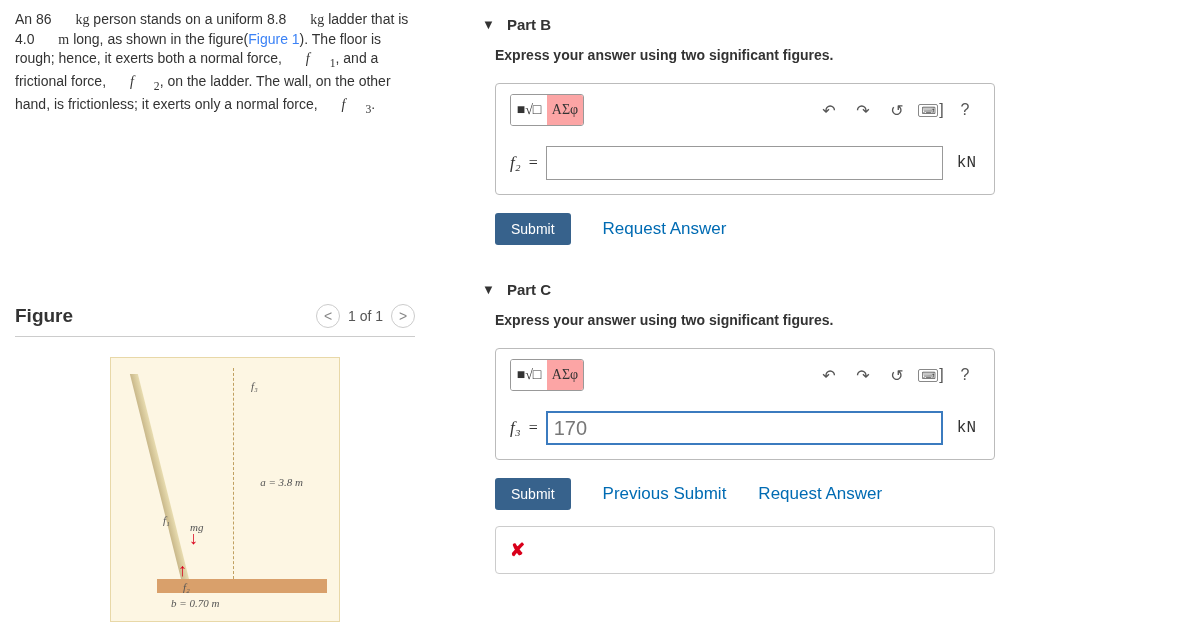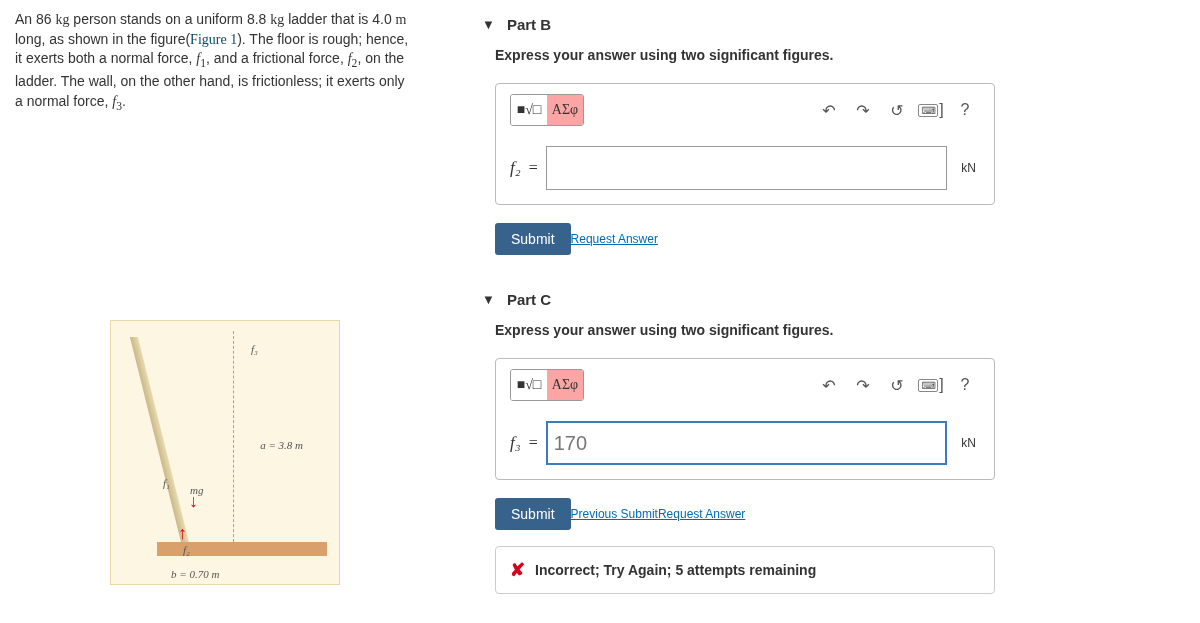--- a/index.html
+++ b/index.html
@@ -1,22 +1,22 @@
 <!DOCTYPE html>
 <html><head>
 <meta charset="utf-8">
 <style>
 * { box-sizing: border-box; margin: 0; padding: 0; }
 body { font-family: Arial, Helvetica, sans-serif; font-size: 14px; color: #333; background: #fff; width: 1200px; }
 .container { display: flex; }
 .left-col { width: 430px; padding: 10px 15px; }
 .right-col { flex: 1; padding: 10px; }
 .problem-text { line-height: 1.4; font-size: 14px; }
-.problem-text .link { color: #0c4a6e; font-family: Liberation Serif, serif; }
-.serif { font-family: "Times New Roman", serif; }
+.problem-text .link { color: #3b82f6; }
+.serif { font-family: "Times New Roman", serif; margin-left: 20px; }
 .figure-section { margin-top: 185px; }
 .figure-header { display: flex; align-items: center; justify-content: space-between; border-bottom: 1px solid #ccc; padding-bottom: 8px; }
 .figure-title { font-size: 19px; font-weight: bold; }
 .figure-nav { display: flex; align-items: center; gap: 8px; font-size: 14px; color: #555; }
 .nav-btn { width: 24px; height: 24px; border: 1px solid #ccc; border-radius: 50%; display: flex; align-items: center; justify-content: center; background: #fff; cursor: pointer; color: #888;}
 .figure-body { padding: 20px 0 0 95px; }
 .figure-img { width: 230px; height: 265px; background: linear-gradient(#fdf6e3, #fdf6e3); border:1px solid #e8d8a8; position: relative; font-family:"Times New Roman",serif; font-size:11px; font-style:italic; color:#555;}
 .part-block { margin-bottom: 30px; }
 .part-header { display: flex; align-items: center; gap: 12px; padding: 6px 0 14px 42px; font-weight: bold; font-size: 15px; }
 .chev { color: #333; font-size: 13px;}
@@ -26,52 +26,60 @@
 .toolbar { display: flex; align-items: center; padding: 10px 14px; gap: 4px; }
 .tb-group-left { display:flex; border:1px solid #999; border-radius:3px; overflow:hidden;}
 .tb-btn { width: 36px; height: 30px; display: flex; align-items: center; justify-content: center; background: #fff; cursor: pointer; font-size:14px; color:#333;}
 .tb-btn.template { font-family:"Times New Roman",serif; }
 .tb-btn.greek { background:#fca5a5; font-family:"Times New Roman",serif;}
 .tb-spacer { flex:1;}
 .tb-icon { width:30px; height:28px; display:flex; align-items:center; justify-content:center; cursor:pointer; color:#555; font-size:16px;}
 .input-row { display: flex; align-items: center; padding: 10px 14px 14px 14px; gap: 8px; }
 .var-label { font-family: "Times New Roman", serif; font-style: italic; font-size: 17px; }
 .eq { font-family: "Times New Roman", serif; font-size: 16px; }
-.answer-input { flex: 1; height: 44px; border: 1px solid #999; padding: 0 6px; font-size: 20px; color:#777; font-family:inherit;}
+.answer-input { flex: 1; height: 34px; border: 1px solid #999; padding: 0 6px; font-size: 20px; color:#777; font-family:inherit;}
 .answer-input.focused { border:2px solid #3b7bbf;}
-.unit { font-family: Liberation Sans, sans-serif; font-size: 12px; margin-left:6px; margin-right:4px;}
-.action-row { display: flex; align-items: center; gap: 0; }
+.unit { font-family: Liberation Mono, monospace; font-size: 16px; margin-left:6px; margin-right:4px;}
+.action-row { display: flex; align-items: center; gap: 32px; }
 .submit-btn { background: #37628c; color: #fff; border: none; padding: 8px 16px; font-size: 14px; border-radius: 3px; cursor: pointer; }
-.link-btn { color: #006bb3; text-decoration: underline; cursor: pointer; font-size:12px;}
+.link-btn { color: #006bb3; cursor: pointer; font-size:17px;}
 .feedback { border: 1px solid #ccc; border-radius: 4px; padding: 12px 14px; margin-top: 16px; display: flex; align-items: center; gap: 10px; width:500px;}
 .x-icon { color: #d9001b; font-weight: bold; font-size: 18px; }
 .feedback-text { font-weight: bold; font-size:14px;}
 .kbd-icon { font-size:10px; border:1px solid #888; border-radius:2px; padding:0 2px; letter-spacing:-1px;}
 </style>
 </head>
 <body>
 
 <div class="container">
   <div class="left-col">
     <div class="problem-text">
       <span>An 86 </span><span class="serif">kg</span><span> person stands on a uniform 8.8 </span><span class="serif">kg</span><span> ladder that is 4.0 </span><span class="serif">m</span><span> long, as shown in the figure(</span><span class="link">Figure 1</span><span>). The floor is rough; hence, it exerts both a normal force, </span><span class="serif" style="font-style:italic">f</span><sub class="serif">1</sub><span>, and a frictional force, </span><span class="serif" style="font-style:italic">f</span><sub class="serif">2</sub><span>, on the ladder. The wall, on the other hand, is frictionless; it exerts only a normal force, </span><span class="serif" style="font-style:italic">f</span><sub class="serif">3</sub><span>.</span>
     </div>
 
     <div class="figure-section">
+      <div class="figure-header">
+        <div class="figure-title">Figure</div>
+        <div class="figure-nav">
+          <div class="nav-btn">&lt;</div>
+          <span>1 of 1</span>
+          <div class="nav-btn">&gt;</div>
+        </div>
+      </div>
       <div class="figure-body">
         <div class="figure-img">
           <div style="position:absolute; left:46px; top:10px; width:130px; height:225px;">
             <div style="position:absolute; left:0; bottom:0; width:170px; height:14px; background:#d9a06b;"></div>
             <div style="position:absolute; left:24px; bottom:14px; width:8px; height:205px; background:linear-gradient(90deg,#c9b88a,#e8dcb0); transform-origin:bottom left; transform:skewX(14deg);"></div>
             <div style="position:absolute; left:76px; top:0; bottom:14px; border-left:1px dashed #c0a060;"></div>
             <div style="position:absolute; left:21px; bottom:12px; color:#d9001b; font-size:18px;">↑</div>
             <div style="position:absolute; left:32px; bottom:44px; color:#d9001b; font-size:18px;">↓</div>
           </div>
           <span style="position:absolute; right:36px; top:118px;">a = 3.8 m</span>
-          <span style="position:absolute; left:60px; bottom:4px;text-align:center;">b = 0.70 m</span>
+          <span style="position:absolute; left:60px; bottom:12px;text-align:center;">b = 0.70 m</span>
           <span style="position:absolute; left:52px; bottom:95px;">f₁</span>
           <span style="position:absolute; left:72px; bottom:28px;">f₂</span>
           <span style="position:absolute; left:140px; top:22px;">f₃</span>
           <span style="position:absolute; left:79px; bottom:88px;">mg</span>
         </div>
       </div>
     </div>
   </div>
 
   <div class="right-col">
@@ -137,18 +145,17 @@
             <span class="unit">kN</span>
           </div>
         </div>
         <div class="action-row">
           <button class="submit-btn">Submit</button>
           <span class="link-btn">Previous Submit</span>
           <span class="link-btn">Request Answer</span>
         </div>
         <div class="feedback">
           <span class="x-icon">✘</span>
-          <span class="feedback-text">Incorrect; Try Again; 5 attempts remaining</span>
         </div>
       </div>
     </div>
   </div>
 </div>
 
 </body></html>

